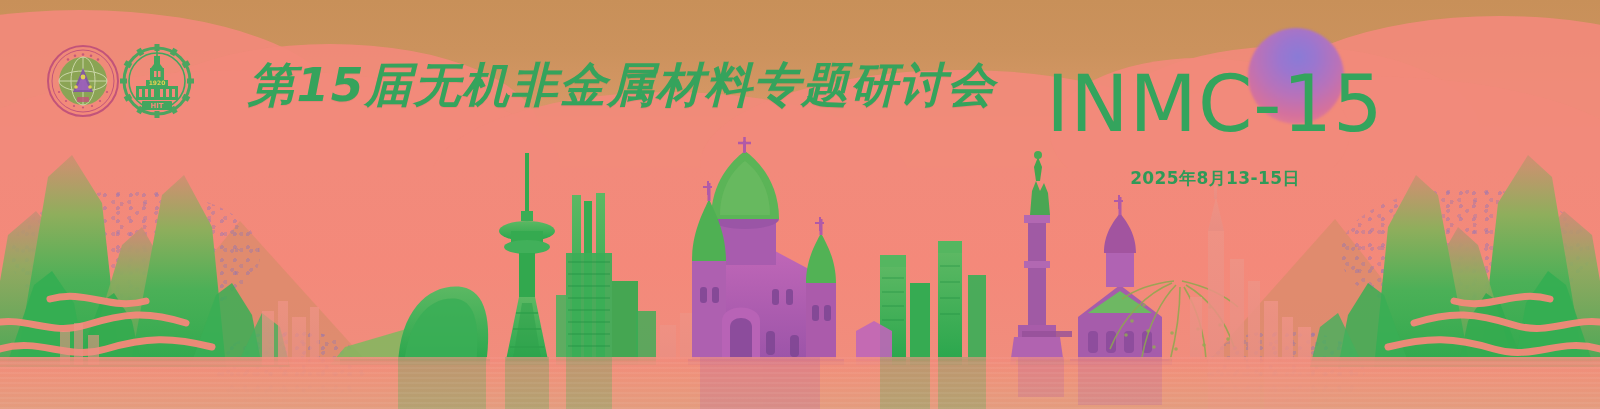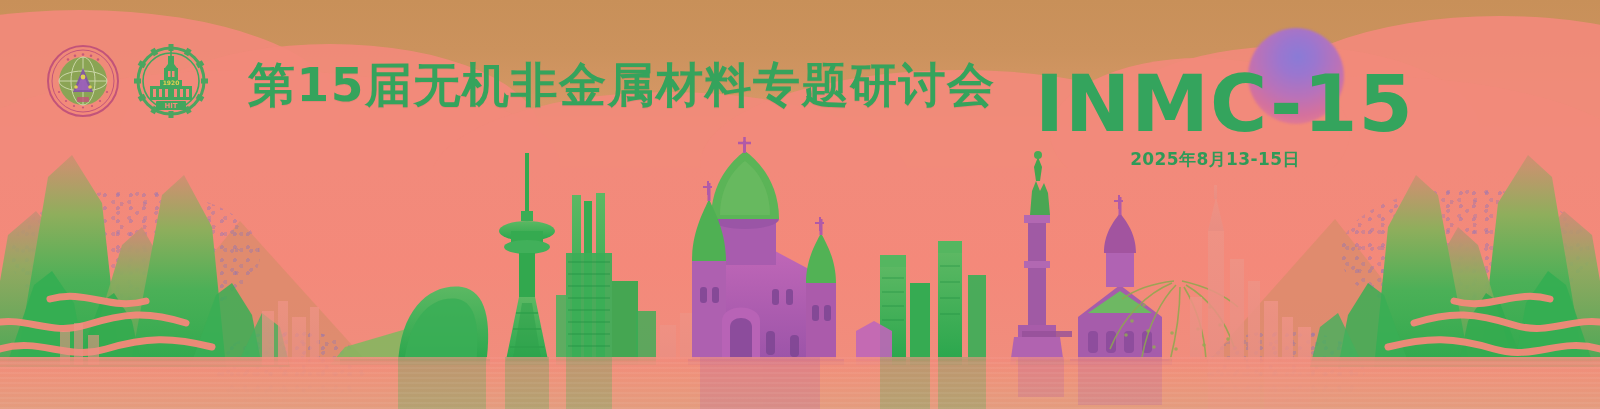--- a/index.html
+++ b/index.html
@@ -140,21 +140,20 @@
         rgba(255,255,255,0) 2px 5px);
   }
 
   
   .logos {
     position: absolute;
     left: 46px;
     top: 44px;
     display: flex;
     align-items: center;
-    gap: 14px;
   }
   .logo-seal, .logo-gear {
     position: relative;
     width: 74px;
     height: 74px;
     opacity: .95;
   }
   .logo-seal svg, .logo-gear svg { display: block; }
 
   
@@ -166,20 +165,21 @@
   }
   .cn-title {
     color: #35a35c;
     font-family: "DejaVu Sans", "Liberation Sans", sans-serif;
     font-weight: 700;
     font-size: 47px;
     line-height: 54px;
     letter-spacing: 1.5px;
     white-space: nowrap;
     text-shadow: 0 1px 0 rgba(0,0,0,.05);
+    font-style: italic;
   }
   .cn-title.line2 { letter-spacing: 1.2px; }
   .en-title {
     margin-top: 11px;
     color: #3aa85f;
     font-family: "Liberation Sans", sans-serif;
     font-weight: 400;
     font-size: 20.5px;
     letter-spacing: .2px;
     white-space: nowrap;
@@ -193,28 +193,28 @@
   .brand-block {
     position: absolute;
     left: 1035px;
     top: 62px;
     width: 360px;
     text-align: center;
   }
   .brand-mark {
     color: #34a45d;
     font-family: "DejaVu Sans", "Liberation Sans", sans-serif;
-    font-weight: 700;
+    font-weight: 400;
     font-size: 78px;
     line-height: 84px;
     letter-spacing: 1px;
     white-space: nowrap;
   }
   .brand-meta {
-    margin-top: 2px;
+    margin-top: 21px;
     display: flex;
     justify-content: center;
     align-items: baseline;
     gap: 22px;
     color: #2f9a58;
     font-family: "DejaVu Sans", "Liberation Sans", sans-serif;
     font-weight: 700;
     font-size: 17px;
     letter-spacing: .4px;
     white-space: nowrap;

